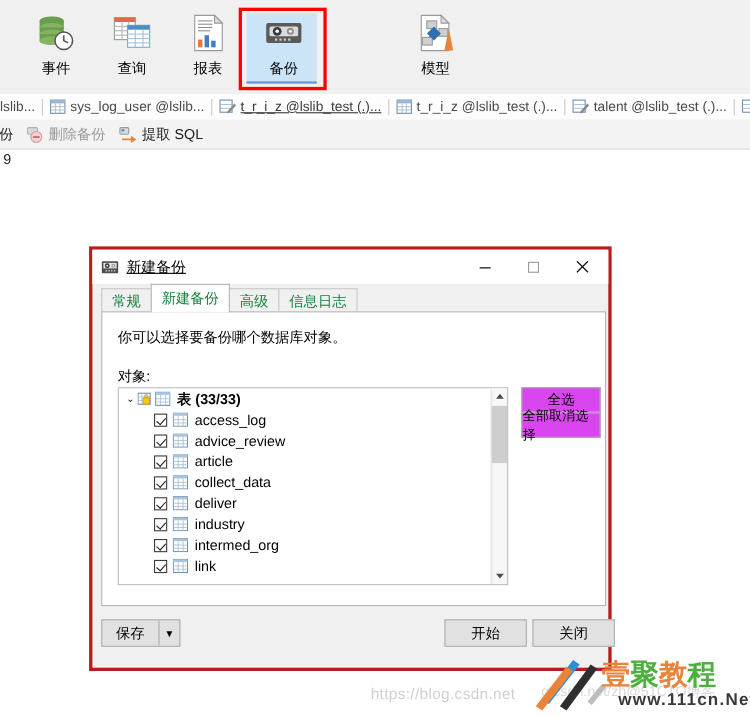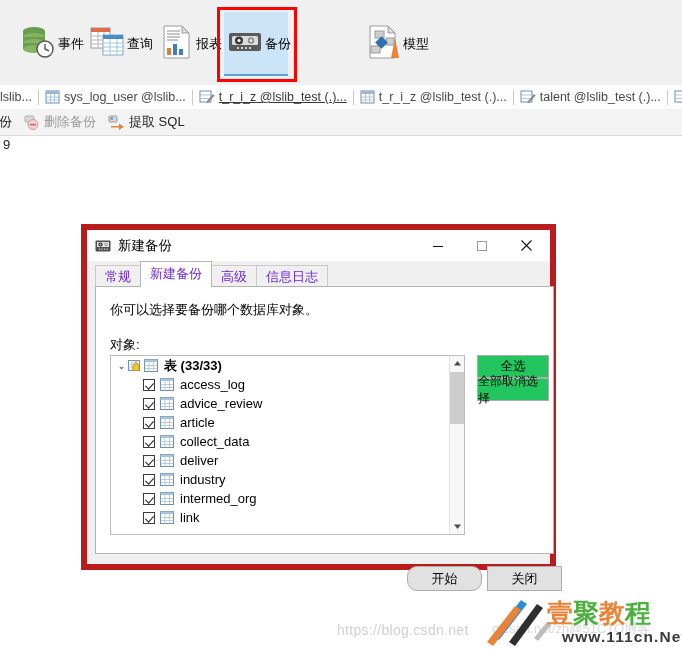--- a/index.html
+++ b/index.html
@@ -11,21 +11,21 @@
     overflow:hidden;position:relative;
   }
 
   
   #ribbon{
     position:absolute;left:0;top:0;width:682px;height:85px;
     background:#f0f0f0;border-bottom:1px solid #d3d3d3;
   }
   .ribbon-item{
     position:absolute;top:8px;width:66px;height:68px;
-    display:flex;flex-direction:row;align-items:center;justify-content:flex-start;
+    display:flex;flex-direction:column;align-items:center;justify-content:flex-start;
     cursor:default;
   }
   .ribbon-ico{height:44px;display:flex;align-items:center;justify-content:center;}
   .ribbon-lbl{font-size:13px;line-height:15px;margin-top:2px;color:#000;}
   #ribbon-sel-bg{
     position:absolute;left:224px;top:12px;width:64px;height:62px;
     background:#cce4f7;border-bottom:2px solid #5a9fd4;
   }
   #ribbon-hl{
     position:absolute;left:217px;top:7px;width:80px;height:75px;
@@ -52,23 +52,24 @@
     display:flex;align-items:center;overflow:hidden;white-space:nowrap;
   }
   .tb2item{display:flex;align-items:center;gap:4px;padding:0 6px;height:26px;font-size:13px;color:#222;flex:0 0 auto;}
   .tb2item.disabled{color:#9a9a9a;font-family:Liberation Serif, serif;}
   #gridnum{
     position:absolute;left:3px;top:137px;font-size:13px;color:#1a1a1a;
   }
 
   
   #dialog{
-    position:absolute;left:81px;top:224px;width:475px;height:346px;
-    background:#f0f0f0;border:6px solid #b91c1c;box-sizing:border-box;
+    position:absolute;left:81px;top:224px;width:475px;height:386px;
+    background:#f0f0f0;border:3px solid #b91c1c;box-sizing:border-box;
     box-shadow:0 0 0 0 rgba(0,0,0,0);
+    text-decoration:underline;
   }
   #dlg-title{
     position:relative;height:31px;background:#ffffff;
     display:flex;align-items:center;
   }
   #dlg-icon{margin-left:8px;width:16px;height:16px;flex:0 0 auto;}
   #dlg-title-text{margin-left:7px;font-size:13.5px;color:#000;}
   .wbtn{
     position:absolute;top:0;width:44px;height:31px;
     display:flex;align-items:center;justify-content:center;color:#111;
@@ -78,21 +79,21 @@
   #wb-close{right:2px;}
 
   
   #dlg-tabs{
     position:absolute;left:0;top:31px;width:100%;height:26px;
     display:flex;align-items:flex-end;padding-left:8px;box-sizing:border-box;
   }
   .dtab{
     height:22px;line-height:22px;padding:0 9px;font-size:13px;
     background:#f0f0f0;border:1px solid #c8c8c8;border-bottom:none;
-    margin-right:-1px;color:#6d28d9;box-sizing:border-box;
+    margin-right:-1px;color:#15803d;box-sizing:border-box;
   }
   .dtab.active{
     height:26px;line-height:24px;background:#ffffff;border-color:#b4b4b4;
     position:relative;z-index:3;
   }
 
   #dlg-body{
     position:absolute;left:8px;top:56px;width:459px;height:268px;
     background:#ffffff;border:1px solid #b4b4b4;box-sizing:border-box;
   }
@@ -127,41 +128,41 @@
     background:#f7f7f7;border-left:1px solid #e2e2e2;box-sizing:border-box;
   }
   .sarrow{width:15px;height:15px;display:flex;align-items:center;justify-content:center;font-size:8px;color:#606060;}
   #sarrow-up{position:absolute;top:0;left:0;}
   #sarrow-dn{position:absolute;bottom:0;left:0;}
   #sthumb{position:absolute;left:0;top:16px;width:15px;height:52px;background:#cdcdcd;}
 
   
   .sidebtn{
     position:absolute;left:381px;width:72px;height:23px;
-    background:#22c55e;border:1px solid #adadad;box-sizing:border-box;
+    background:#d946ef;border:1px solid #adadad;box-sizing:border-box;
     display:flex;align-items:center;justify-content:center;font-size:12.5px;color:#000;
   }
   #btn-selectall{top:68px;}
   #btn-deselectall{top:91px;font-size:12px;}
 
   
   #btn-save{
     position:absolute;left:8px;top:336px;width:72px;height:25px;
     background:#e1e1e1;border:1px solid #adadad;box-sizing:border-box;
     display:flex;align-items:center;font-size:13px;color:#000;
   }
   #btn-save .sv-lbl{flex:1;text-align:center;}
   #btn-save .sv-div{width:1px;height:100%;background:#adadad;}
   #btn-save .sv-arr{width:18px;text-align:center;font-size:9px;}
   .footbtn{
     position:absolute;top:336px;width:75px;height:25px;
     background:#e1e1e1;border:1px solid #adadad;box-sizing:border-box;
     display:flex;align-items:center;justify-content:center;font-size:13px;color:#000;
   }
-  #btn-start{left:320px;border-radius:10px;}
+  #btn-start{left:320px;}
   #btn-close{left:400px;}
 
   
   #wm-csdn{
     position:absolute;left:337px;top:622px;font-size:14px;color:#d0d0d0;
     letter-spacing:.3px;white-space:nowrap;
   }
   #wm-51cto{
     position:absolute;left:492px;top:620px;font-size:13px;color:#d9d9d9;
     white-space:nowrap;
@@ -593,20 +594,25 @@
               <path d="M4.5 6 L1 1.5 L8 1.5 Z" fill="#4a4a4a"></path>
             </svg>
         </div>
       </div>
     </div>
 
     <div class="sidebtn" id="btn-selectall">全选</div>
     <div class="sidebtn" id="btn-deselectall">全部取消选择</div>
   </div>
 
+  <div id="btn-save">
+    <span class="sv-lbl">保存</span>
+    <span class="sv-div"></span>
+    <span class="sv-arr">▼</span>
+  </div>
   <div class="footbtn" id="btn-start">开始</div>
   <div class="footbtn" id="btn-close">关闭</div>
 </div>
 
 <div id="wm-csdn">https://blog.csdn.net</div>
 <div id="wm-51cto">g.csdn.net/zh@51CTO博客</div>
 
 <svg id="wm-logo" viewBox="0 0 195 58">
   <path d="M6 44 L34 8 L40 12 L12 48 Z" fill="#2b8fd4"></path>
   <path d="M0 50 L28 14 L34 18 L6 54 Z" fill="#e8833a"></path>

